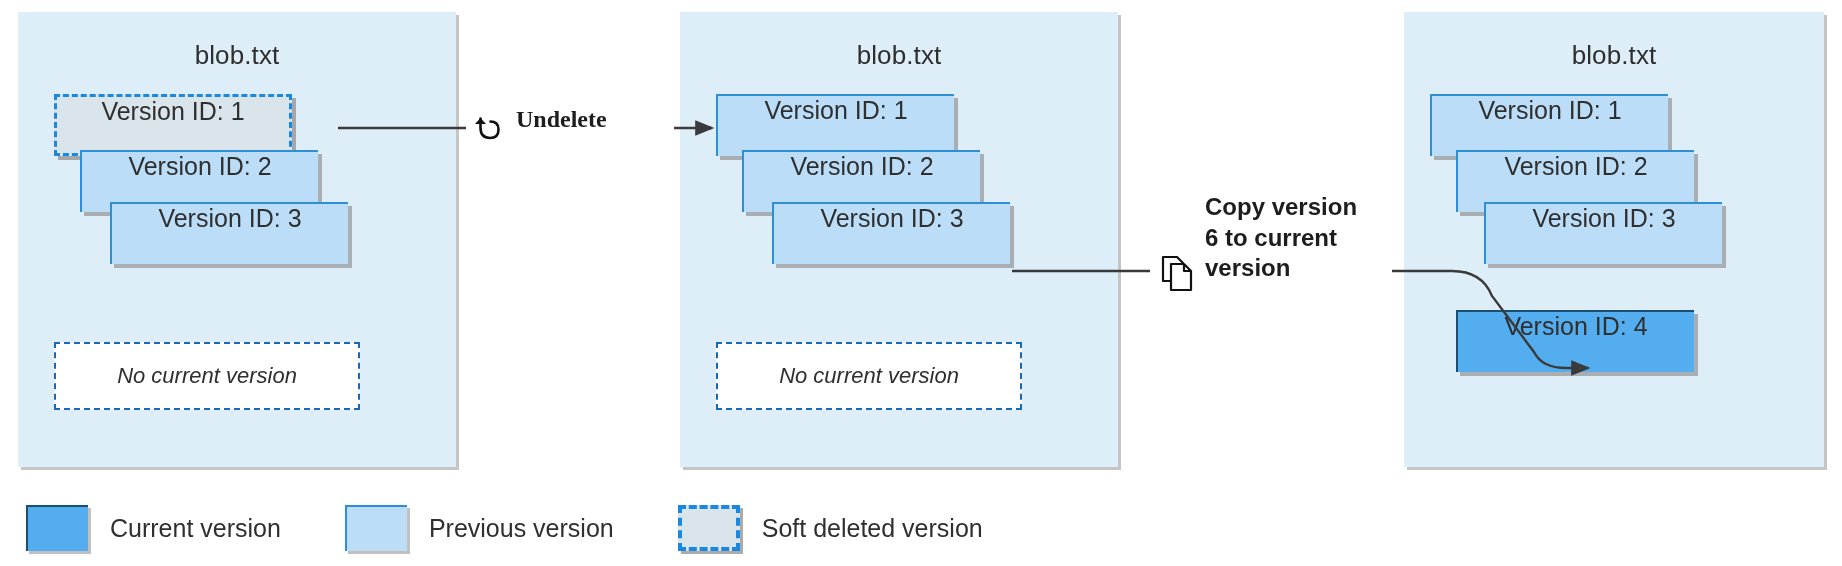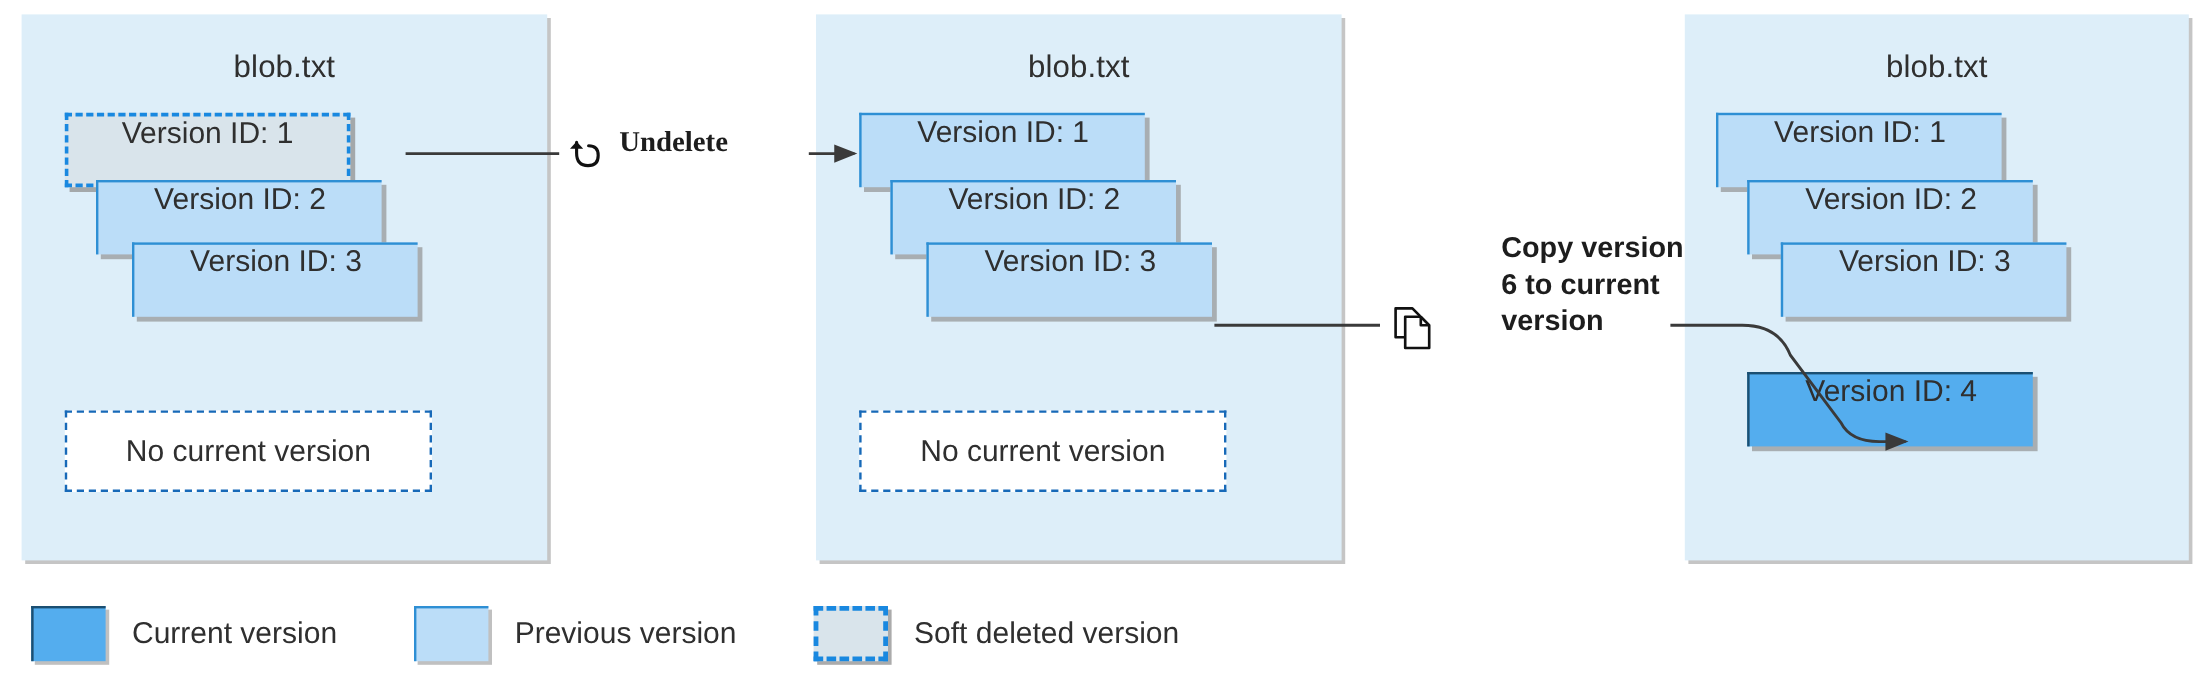--- a/index.html
+++ b/index.html
@@ -72,35 +72,36 @@
 
   
   .no-current {
     position: absolute;
     height: 68px;
     background: #ffffff;
     border: 2px dashed #1769B8;
     display: flex;
     align-items: center;
     justify-content: center;
-    font-size: 25px;
+    font-size: 22px;
+    font-style: italic;
     color: #2f2f2f;
     box-sizing: border-box;
   }
 
   
   .callout {
     position: absolute;
     font-size: 24px;
     font-weight: bold;
     color: #1d1d1d;
     line-height: 1.28;
   }
   #callout-undelete { left: 516px; top: 104px; width: 150px; text-align: left; font-family: Liberation Serif, serif; }
-  #callout-copy     { left: 1205px; top: 192px; width: 182px; text-align: left; margin-left: 46px; }
+  #callout-copy     { left: 1205px; top: 192px; width: 182px; text-align: left; }
 
   .callout-icon {
     position: absolute;
   }
   #undo-icon { left: 472px; top: 112px; }
   #copy-icon { left: 1160px; top: 254px; }
 
   
   #connectors {
     position: absolute;

